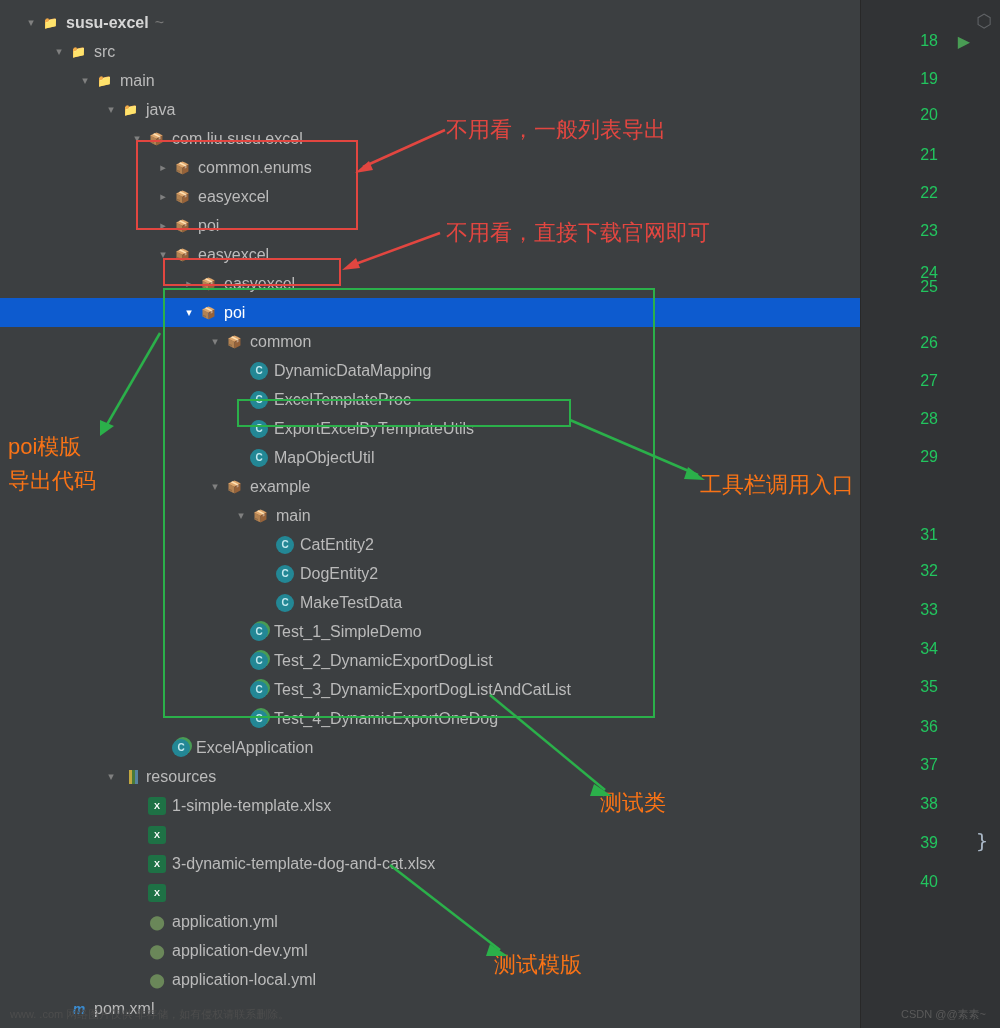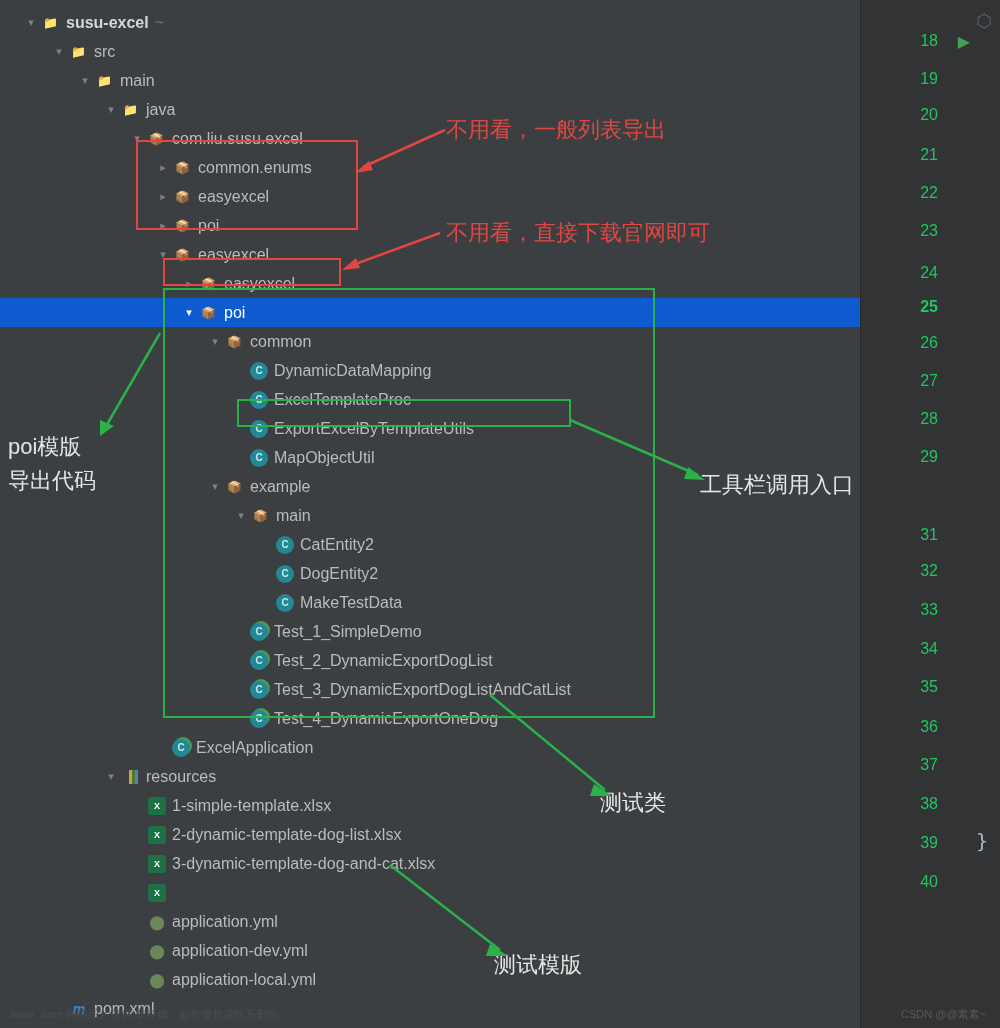--- a/index.html
+++ b/index.html
@@ -94,21 +94,21 @@
 .label { }
 .bold { color: #d6d6d6; font-weight: 600; }
 .dim { color: #787878; margin-left: 6px; }
 .annot {
   position: absolute;
   font-size: 22px;
   font-family: "Microsoft YaHei", sans-serif;
   pointer-events: none;
 }
 .annot-red { color: #e24640; }
-.annot-green { color: #e5e5e5; }
+.annot-green { color: #f97316; }
 .box {
   position: absolute;
   border: 2px solid;
   pointer-events: none;
 }
 .box-red { border-color: #e24640; }
 .box-green { border-color: #2bb04a; }
 svg.arrow { position: absolute; pointer-events: none; }
 .watermark {
   position: absolute;
@@ -275,21 +275,20 @@
         </span>
   <span class="label">resources</span>
 </div>
 
 <div class="row" style="padding-left:148px">
   <span class="ico ico-xlsx">X</span>
   <span class="label">1-simple-template.xlsx</span>
 </div>
 <div class="row" style="padding-left:148px">
   <span class="ico ico-xlsx">X</span>
-  <span class="label">2-dynamic-template-dog-list.xlsx</span>
 </div>
 <div class="row" style="padding-left:148px">
   <span class="ico ico-xlsx">X</span>
   <span class="label">3-dynamic-template-dog-and-cat.xlsx</span>
 </div>
 <div class="row" style="padding-left:148px">
   <span class="ico ico-xlsx">X</span>
 </div>
 
 <div class="row" style="padding-left:148px">
@@ -322,21 +321,21 @@
 <div class="gutter">
   <span class="bookmark-icon">⬡</span>
   <span class="run-icon">▶</span>
 <span class="gutter-num" style="top: 32px;">18</span>
     <span class="gutter-num" style="top: 70px;">19</span>
     <span class="gutter-num" style="top: 106px;">20</span>
     <span class="gutter-num" style="top: 146px;">21</span>
     <span class="gutter-num" style="top: 184px;">22</span>
     <span class="gutter-num" style="top: 222px;">23</span>
     <span class="gutter-num" style="top: 264px;">24</span>
-    <span class="gutter-num" style="top: 298px; font-weight: bold;">25</span>
+    <span class="gutter-num" style="top: 278px;">25</span>
     <span class="gutter-num" style="top: 334px;">26</span>
     <span class="gutter-num" style="top: 372px;">27</span>
     <span class="gutter-num" style="top: 410px;">28</span>
     <span class="gutter-num" style="top: 448px;">29</span>
     <span class="gutter-num" style="top: 526px;">31</span>
     <span class="gutter-num" style="top: 562px;">32</span>
     <span class="gutter-num" style="top: 601px;">33</span>
     <span class="gutter-num" style="top: 640px;">34</span>
     <span class="gutter-num" style="top: 678px;">35</span>
     <span class="gutter-num" style="top: 718px;">36</span>

